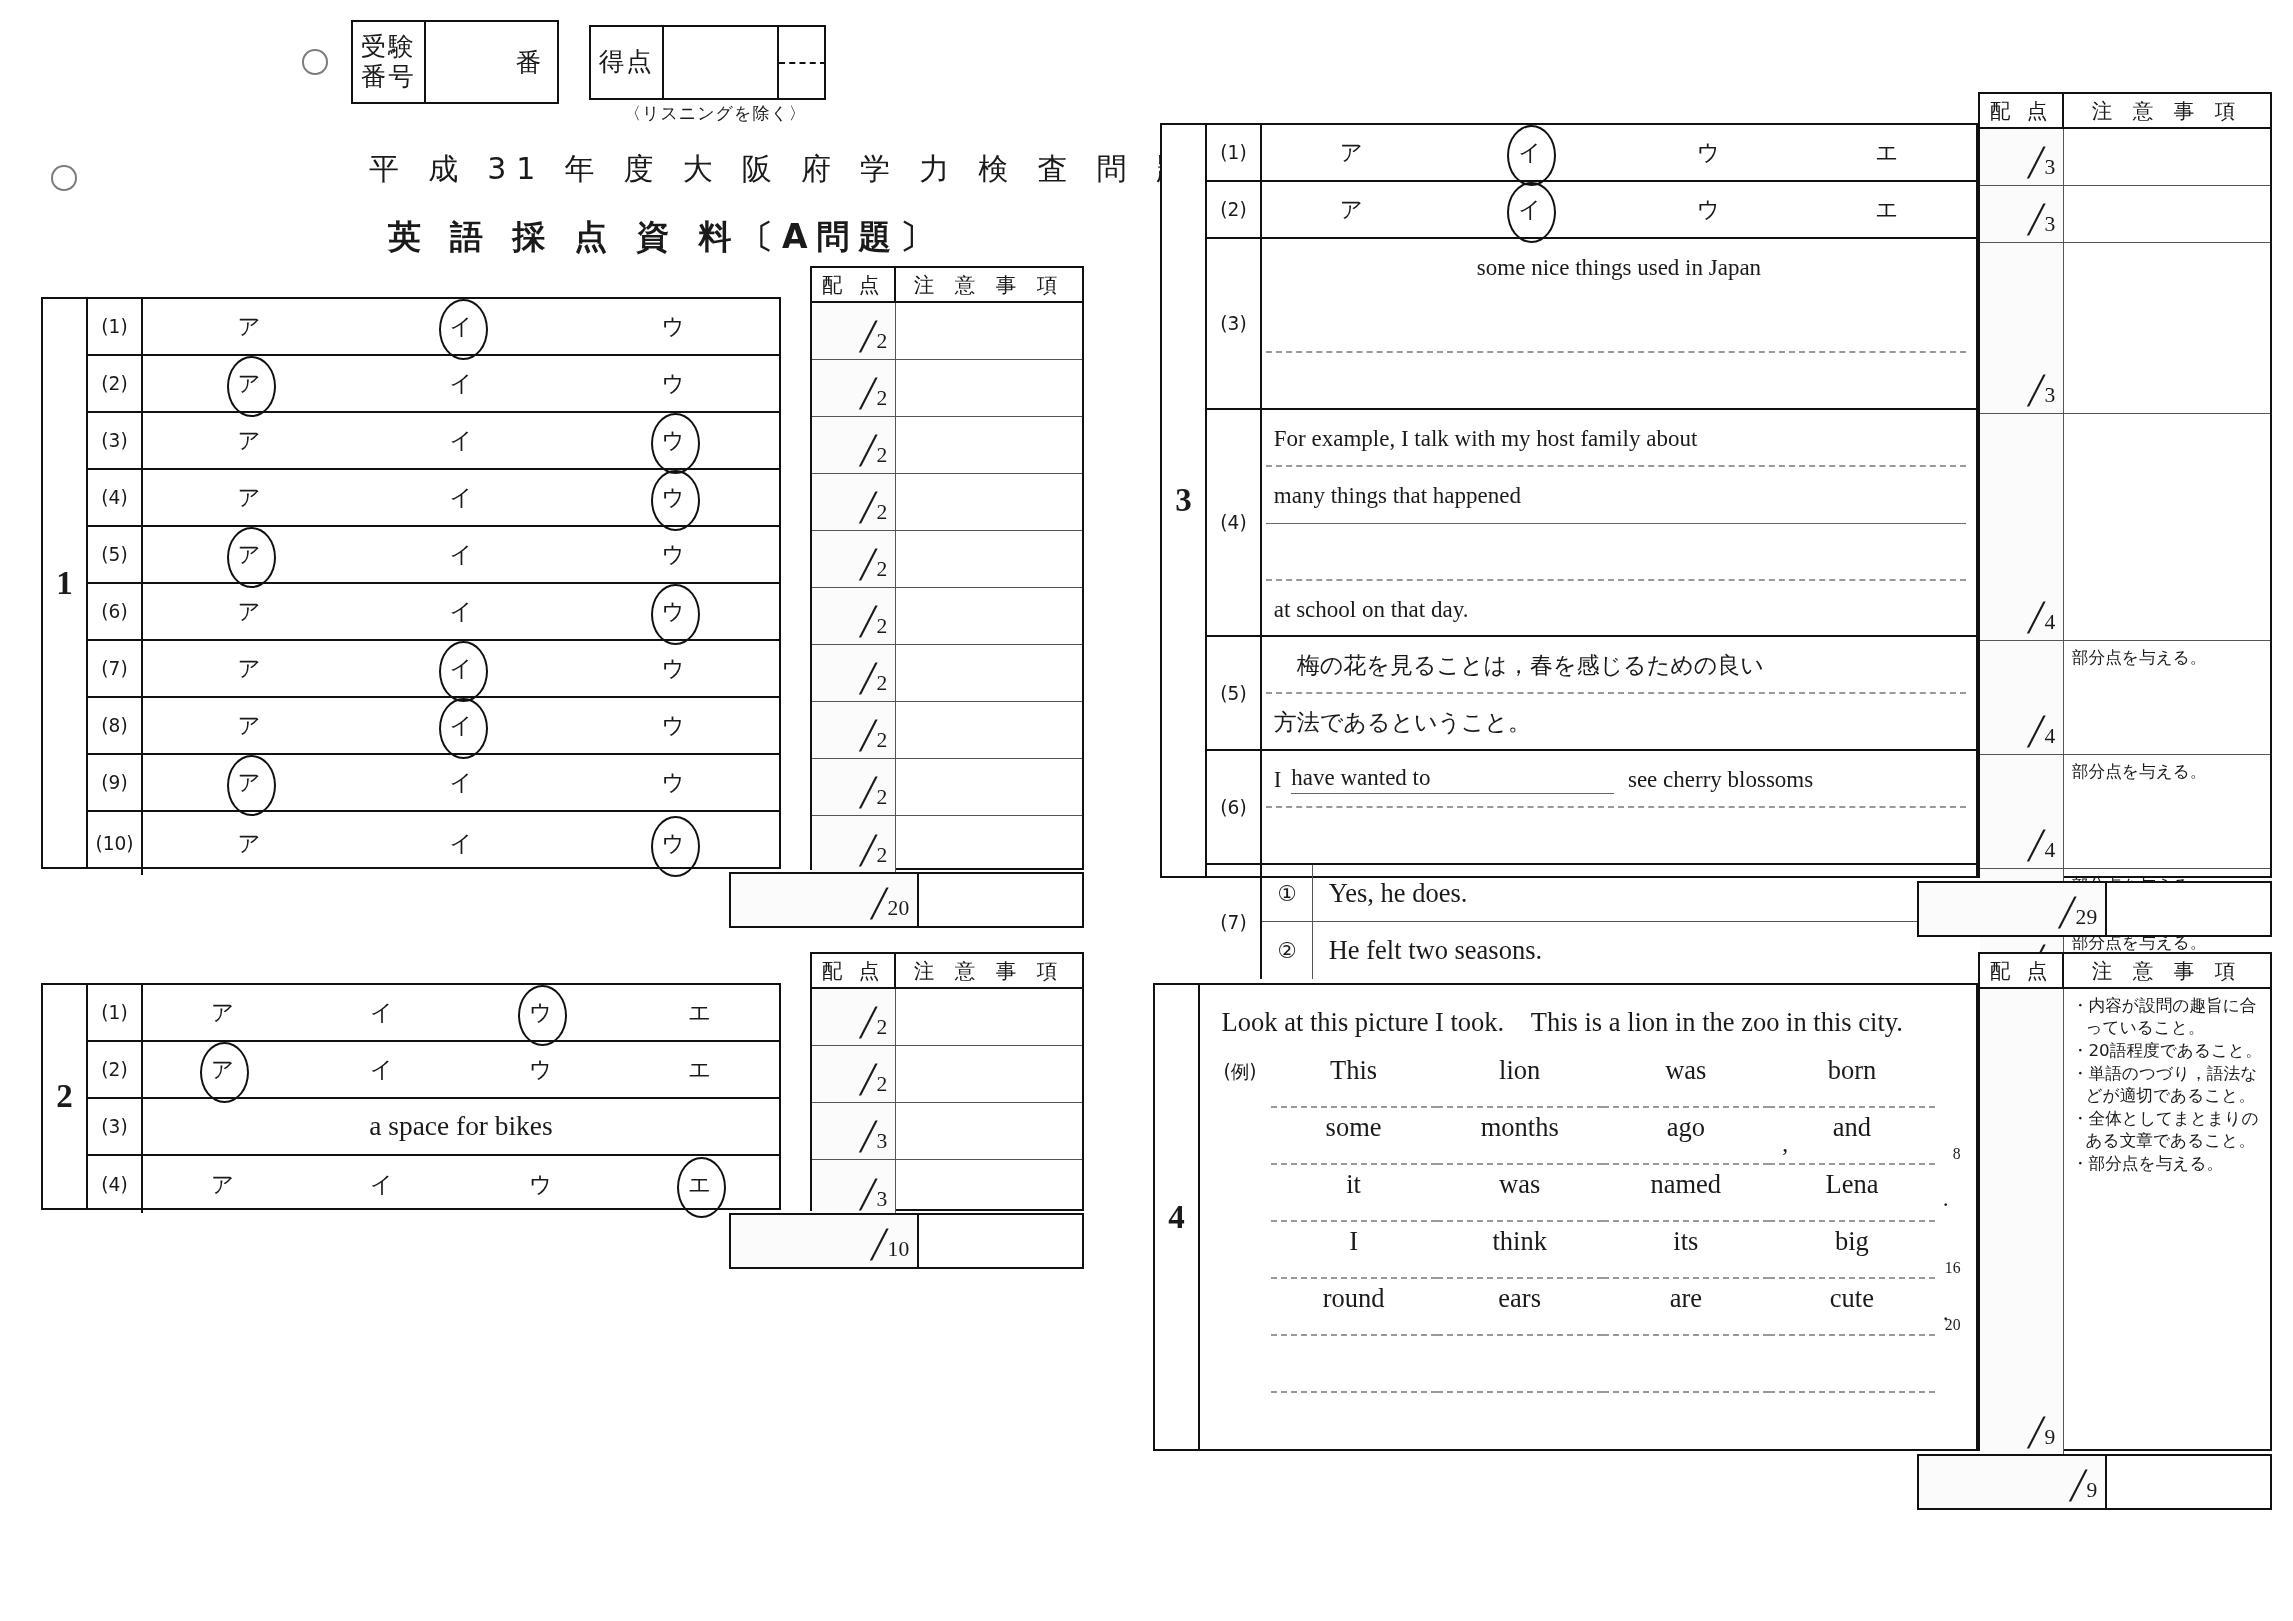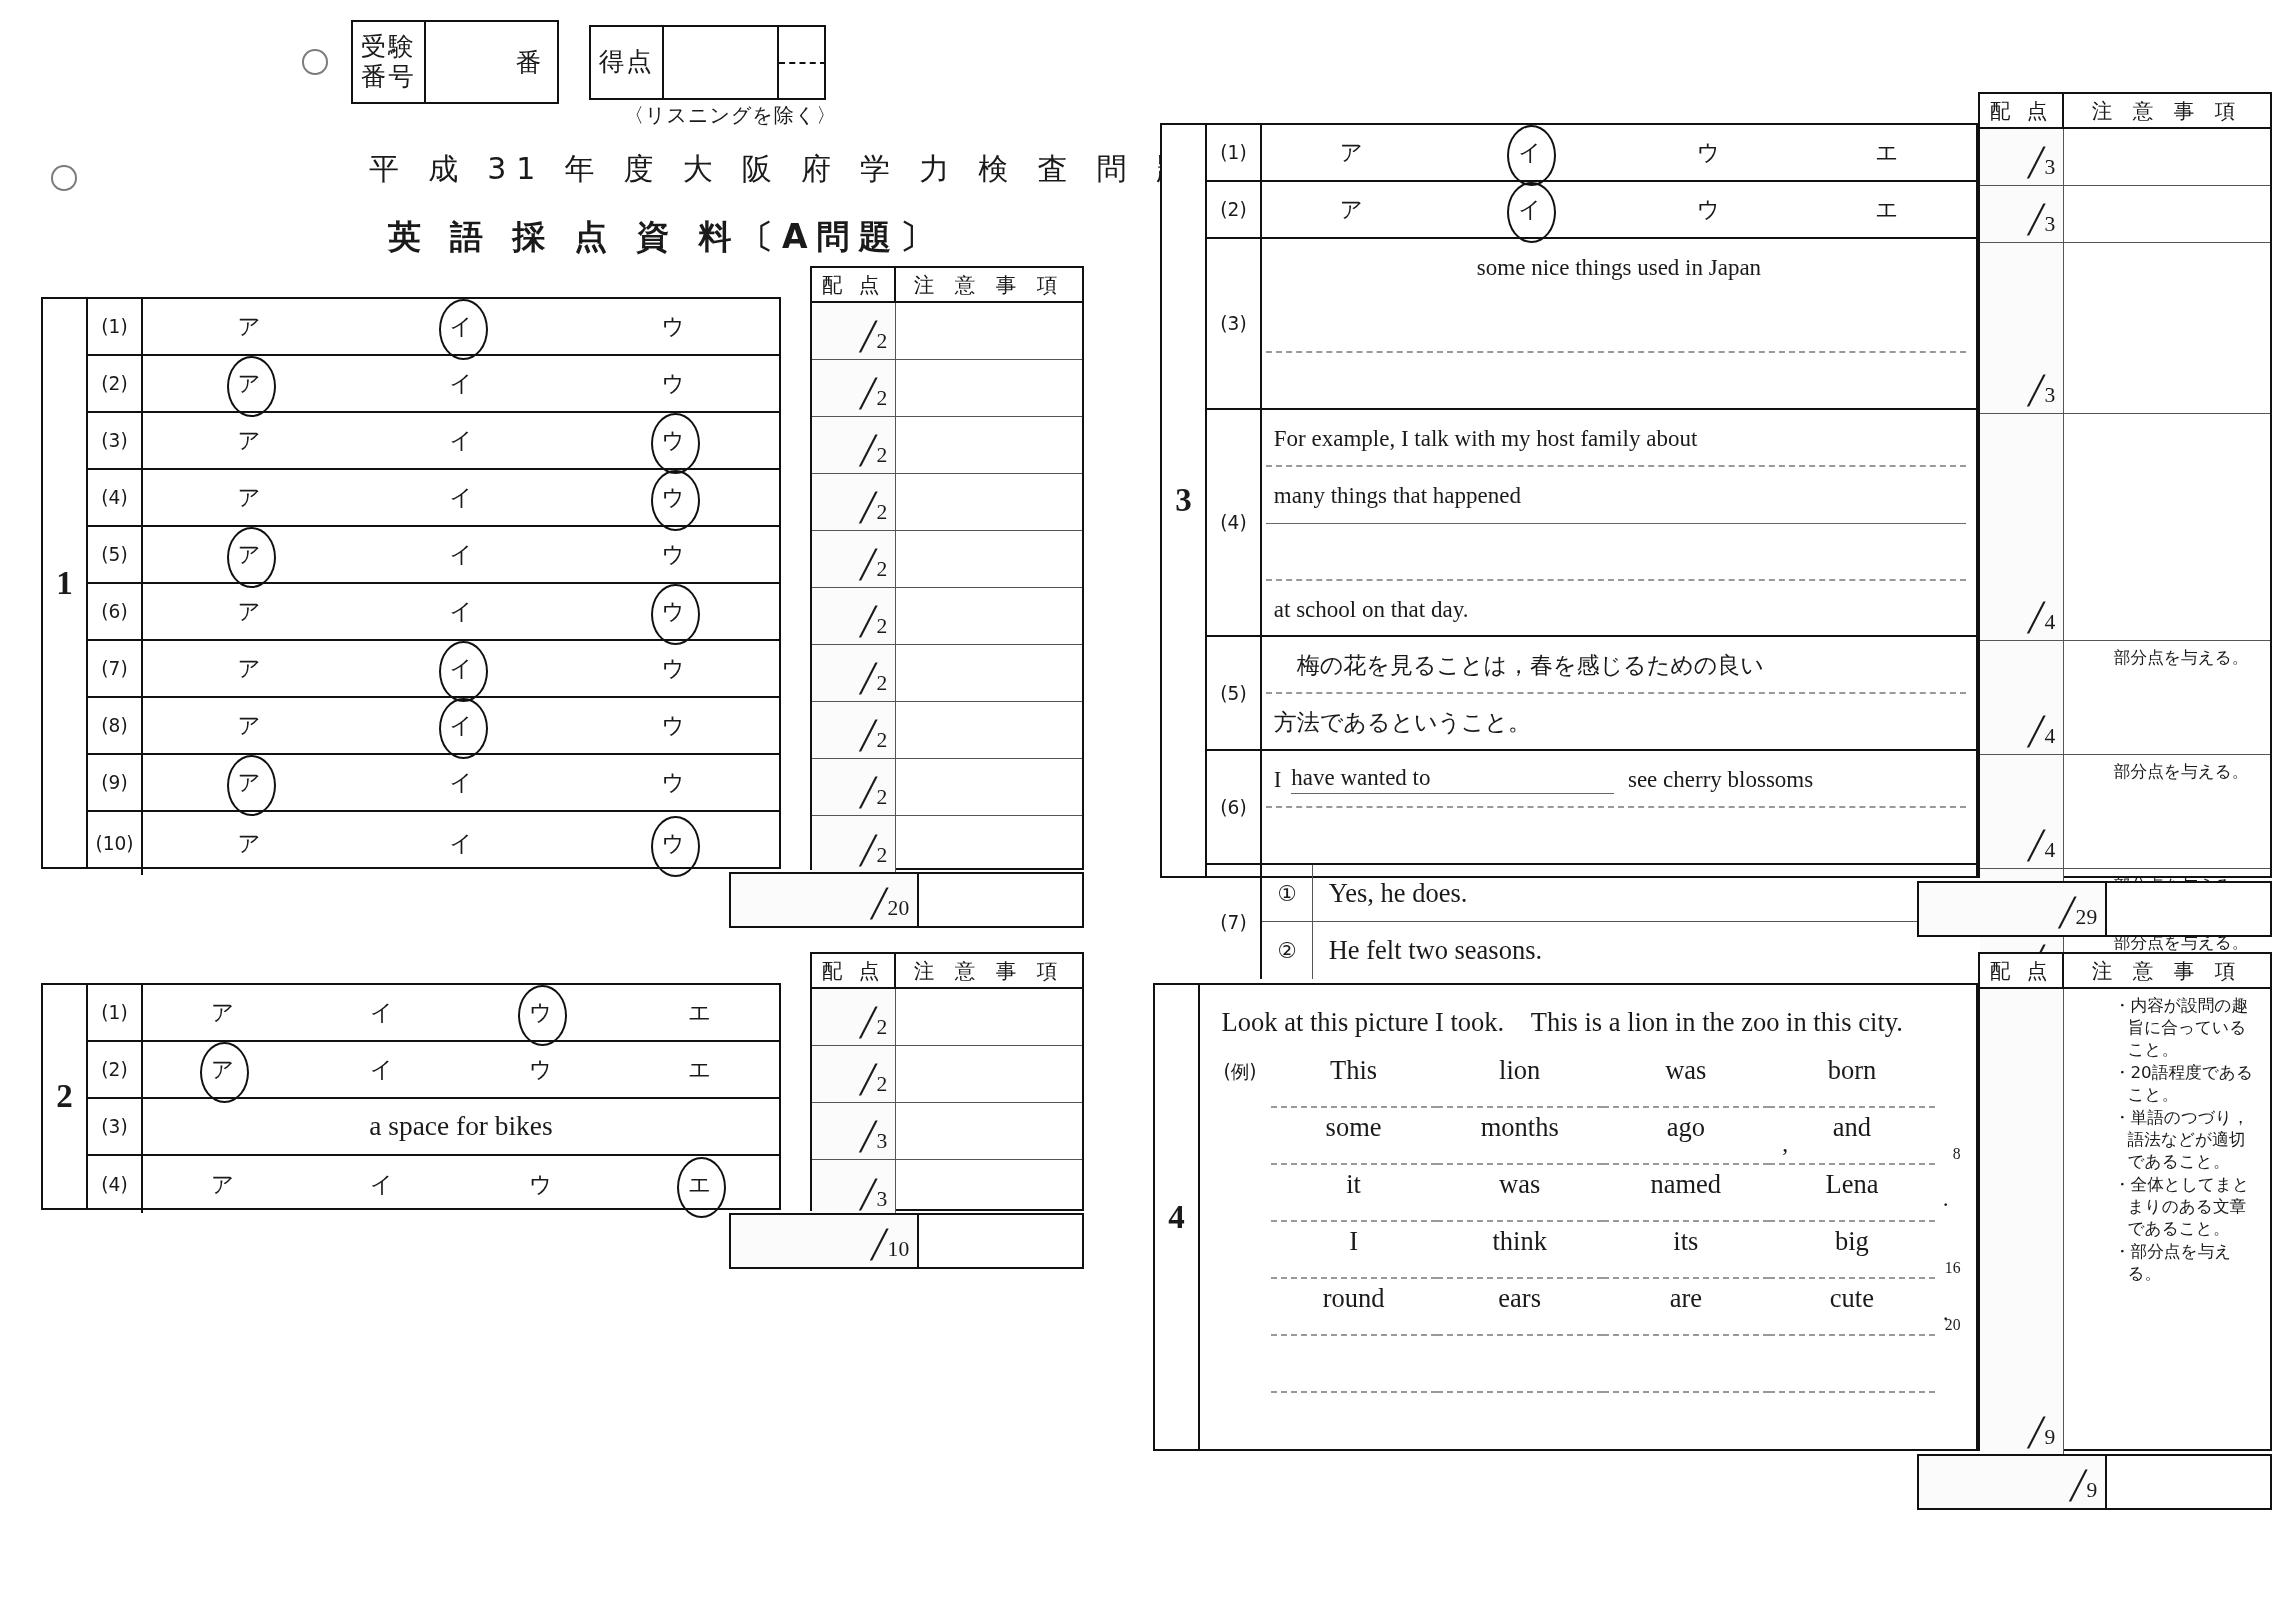--- a/index.html
+++ b/index.html
@@ -29,21 +29,21 @@
   .hdrbox .fill{flex:1;position:relative;}
   .hdrbox .fill .rt{
     position:absolute;right:15.7px;top:50%;transform:translateY(-50%);font-size:25.5px;
   }
   .tokuten-sub{position:absolute;border-left:2px solid #111;top:0;bottom:0;right:0;width:45px;}
   .tokuten-sub::before{
     content:"";position:absolute;left:0;right:-2px;top:50%;
     border-top:2.9px dashed #111;
   }
 
-  .note-small{position:absolute;font-size:20px;letter-spacing:1px;}
+  .note-small{position:absolute;font-size:17px;letter-spacing:1px;}
 
   .title1{position:absolute;font-size:30px;letter-spacing:9.8px;white-space:nowrap;}
   .title2{position:absolute;font-size:33px;font-weight:700;letter-spacing:8.8px;white-space:nowrap;}
 
   
   .frame{position:absolute;border:2.9px solid #111;background:#fff;box-sizing:border-box;}
   .qnum{
     position:absolute;left:0;top:0;bottom:0;width:45px;
     border-right:2px solid #111;box-sizing:border-box;
     display:flex;align-items:center;justify-content:center;
@@ -86,21 +86,21 @@
     width:84px;border-right:1.5px solid #555;box-sizing:border-box;position:relative;
     background:#fbfbfb;
   }
   .slash{
     position:absolute;right:7.8px;bottom:3.9px;font-size:23.5px;white-space:nowrap;
   }
   .slash i{font-style:normal;display:inline-block;transform:translateY(-2px);
     font-size:27.4px;}
   .slash b{font-weight:400;font-size:21.6px;}
   .side .nt{
-    flex:1;box-sizing:border-box;padding:4.9px 7.8px;font-size:16.7px;line-height:1.32;margin-left:42px;
+    flex:1;box-sizing:border-box;padding:4.9px 7.8px;font-size:16.7px;line-height:1.32;
   }
 
   
   .total{position:absolute;border:2.9px solid #111;box-sizing:border-box;display:flex;background:#fff;}
   .total .tc{width:186px;border-right:2px solid #111;position:relative;background:#fbfbfb;}
   .total .tn{flex:1;}
 
   .wline{position:absolute;left:0;right:0;bottom:0;border-bottom:2px dashed #999;}
 
   

